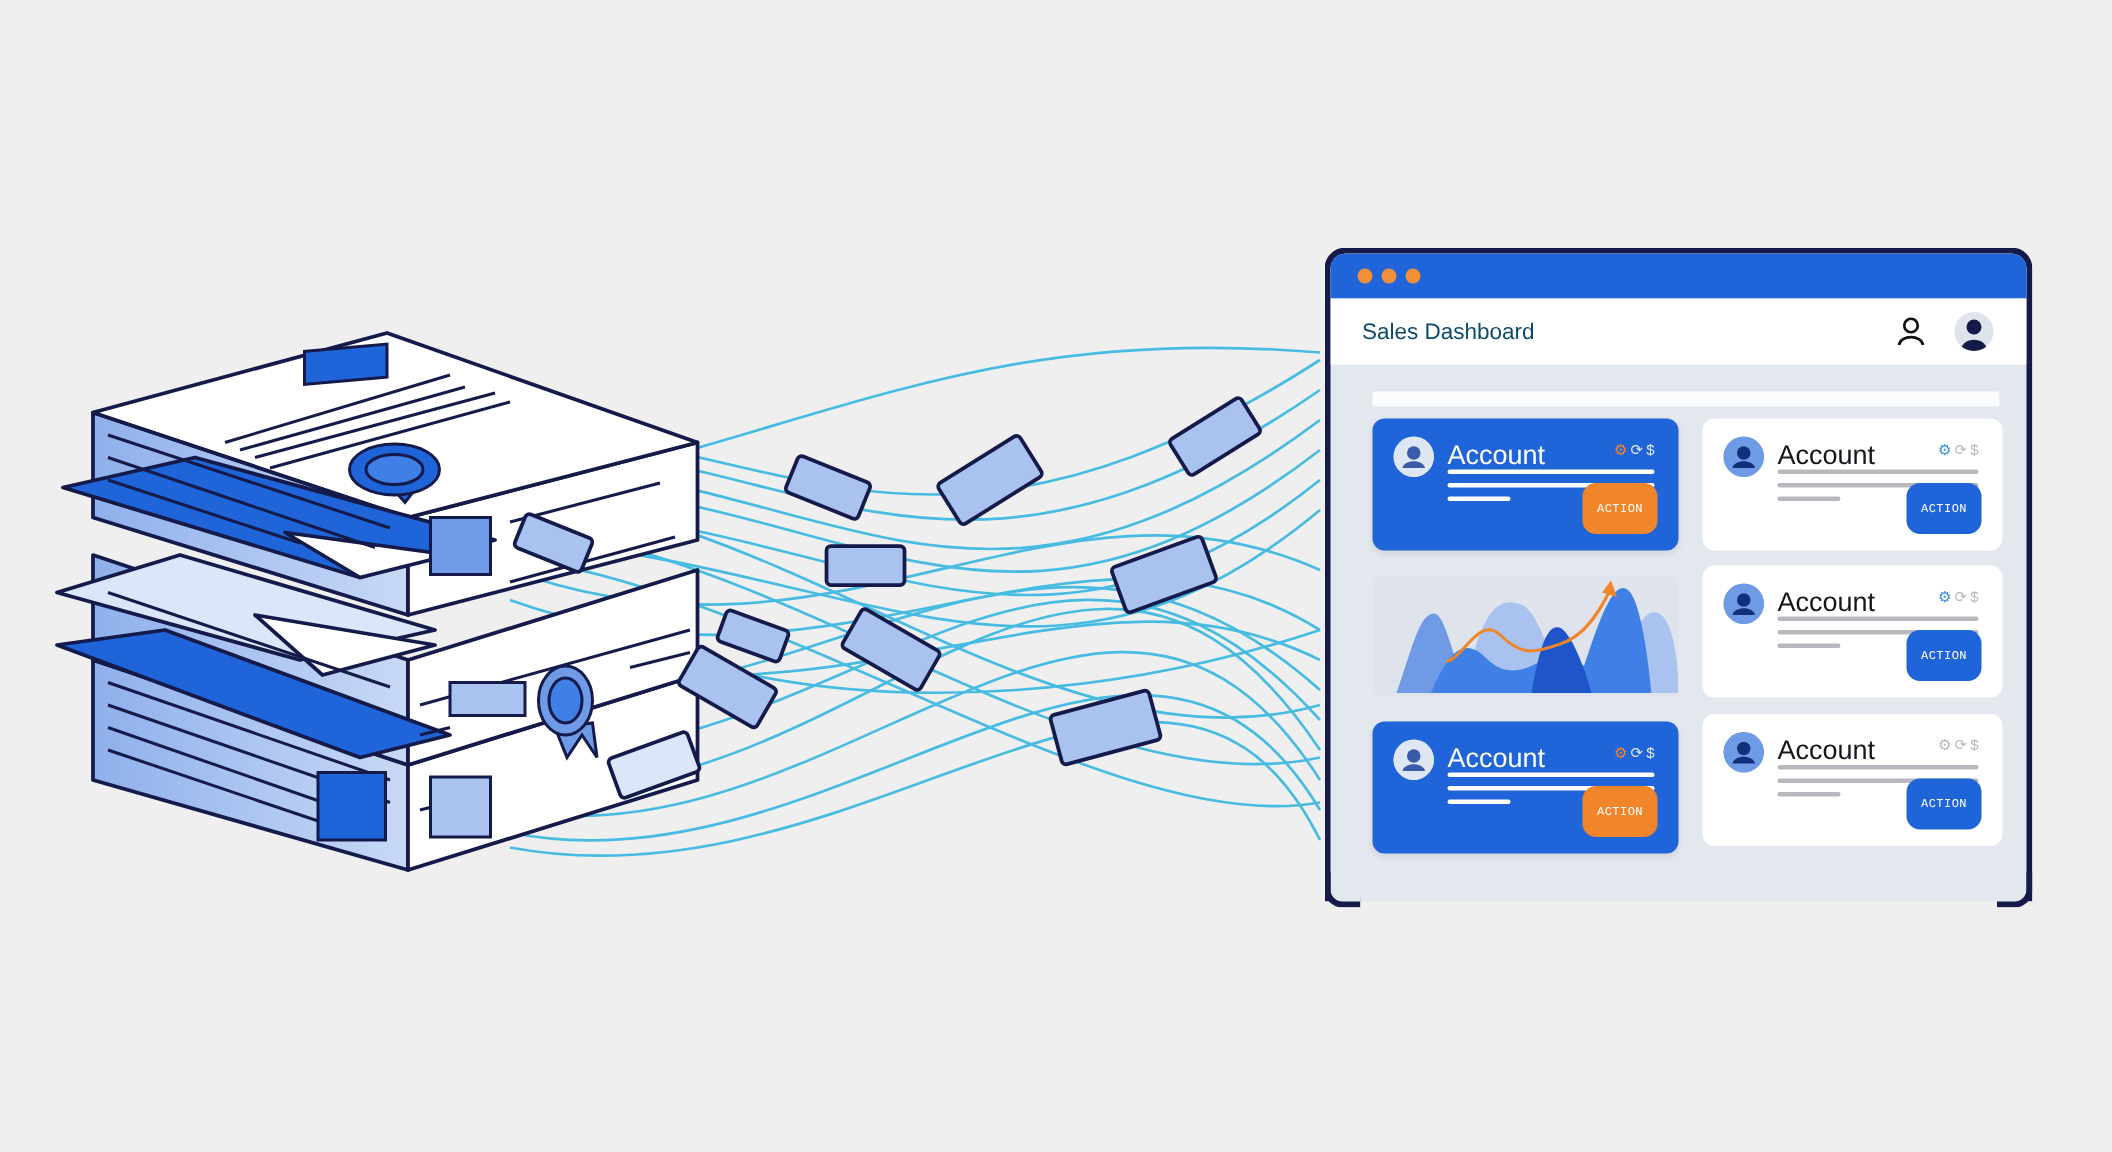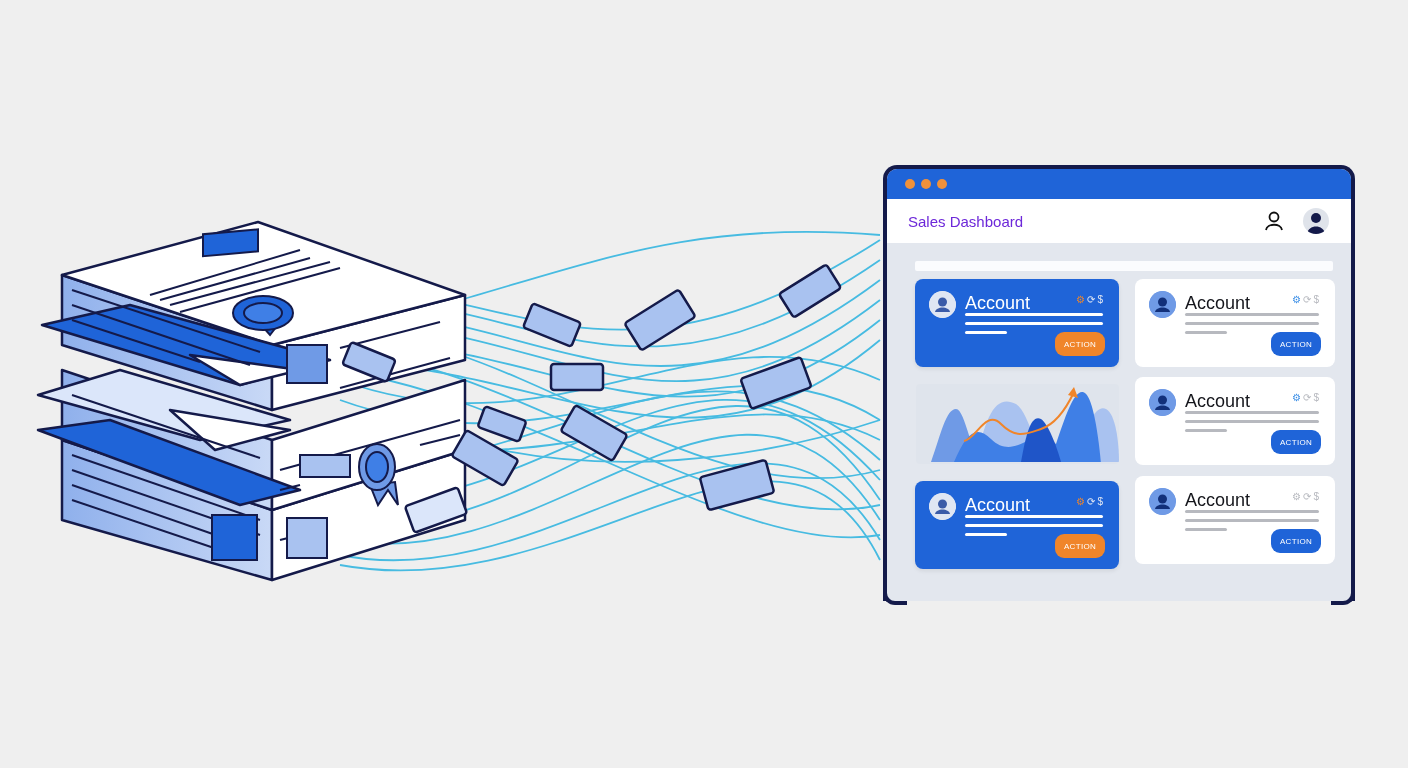--- a/index.html
+++ b/index.html
@@ -8,39 +8,39 @@
   #scene { position: absolute; left: 0; top: 0; width: 1408px; height: 768px; }
 
   
   .window { position: absolute; left: 883px; top: 165px; width: 472px; height: 436px; }
   .win-frame { position: absolute; inset: 0; border: 4px solid #141a4a; border-bottom: none; border-radius: 14px 14px 0 0; background: #e3e7ee; overflow: hidden; }
   .win-bottom-l { position: absolute; left: 0; bottom: -4px; width: 24px; height: 24px; border-left: 4px solid #141a4a; border-bottom: 4px solid #141a4a; border-bottom-left-radius: 12px; }
   .win-bottom-r { position: absolute; right: 0; bottom: -4px; width: 24px; height: 24px; border-right: 4px solid #141a4a; border-bottom: 4px solid #141a4a; border-bottom-right-radius: 12px; }
   .titlebar { height: 30px; background: #1f64d8; display: flex; align-items: center; padding-left: 18px; gap: 6px; }
   .dot { width: 10px; height: 10px; border-radius: 50%; background: #f0913a; }
   .appbar { height: 44px; background: #fff; display: flex; align-items: center; padding: 0 22px 0 21px; }
-  .app-title { font-size: 15px; color: #6d28d9; flex: 1; }
+  .app-title { font-size: 15px; color: #0c4a6e; flex: 1; }
   .user-icon { width: 22px; height: 22px; margin-right: 18px; }
   .avatar { width: 26px; height: 26px; border-radius: 50%; background: #dfe3ea; overflow: hidden; }
   .searchbar { position: absolute; left: 28px; top: 92px; width: 418px; height: 10px; background: #fbfcfe; border-radius: 2px; }
 
   .card { position: absolute; border-radius: 8px; padding: 0; }
   .card.primary { background: #1f64d8; box-shadow: 0 2px 4px rgba(0,0,0,.08); }
   .card.secondary { background: #ffffff; }
   .card .cav { position: absolute; left: 14px; top: 12px; width: 27px; height: 27px; border-radius: 50%; }
   .card.primary .cav { background: #dfe6f3; }
   .card.secondary .cav { background: #6f9ae6; }
   .card .ctitle { position: absolute; left: 50px; top: 14px; font-size: 18px; }
   .card.primary .ctitle { color: #fff; }
   .card.secondary .ctitle { color: #15161c; }
   .card .cicons { position: absolute; right: 14px; top: 15px; font-size: 10px; letter-spacing: 2px; }
   .card .cl { position: absolute; left: 50px; height: 3px; border-radius: 2px; }
   .card.primary .cl { background: #ffffff; }
   .card.secondary .cl { background: #b7b9bf; }
-  .card .cbtn { position: absolute; right: 14px; bottom: 11px; width: 50px; height: 24px; border-radius: 9px; font-size: 8px; color: #fff; display: flex; align-items: center; justify-content: center; letter-spacing: .3px; }
+  .card .cbtn { position: absolute; right: 14px; bottom: 11px; width: 50px; height: 34px; border-radius: 9px; font-size: 8px; color: #fff; display: flex; align-items: center; justify-content: center; letter-spacing: .3px; font-family: Liberation Mono, monospace; }
   .card.primary .cbtn { background: #f0852a; }
   .card.secondary .cbtn { background: #1f64d8; }
 
   .chart-panel { position: absolute; left: 29px; top: 215px; width: 203px; height: 80px; background: #dfe4ec; border-radius: 4px; overflow: hidden; }
 </style>
 </head>
 <body>
 
 <svg id="scene" viewBox="0 0 1408 768" xmlns="http://www.w3.org/2000/svg">
   <defs>

